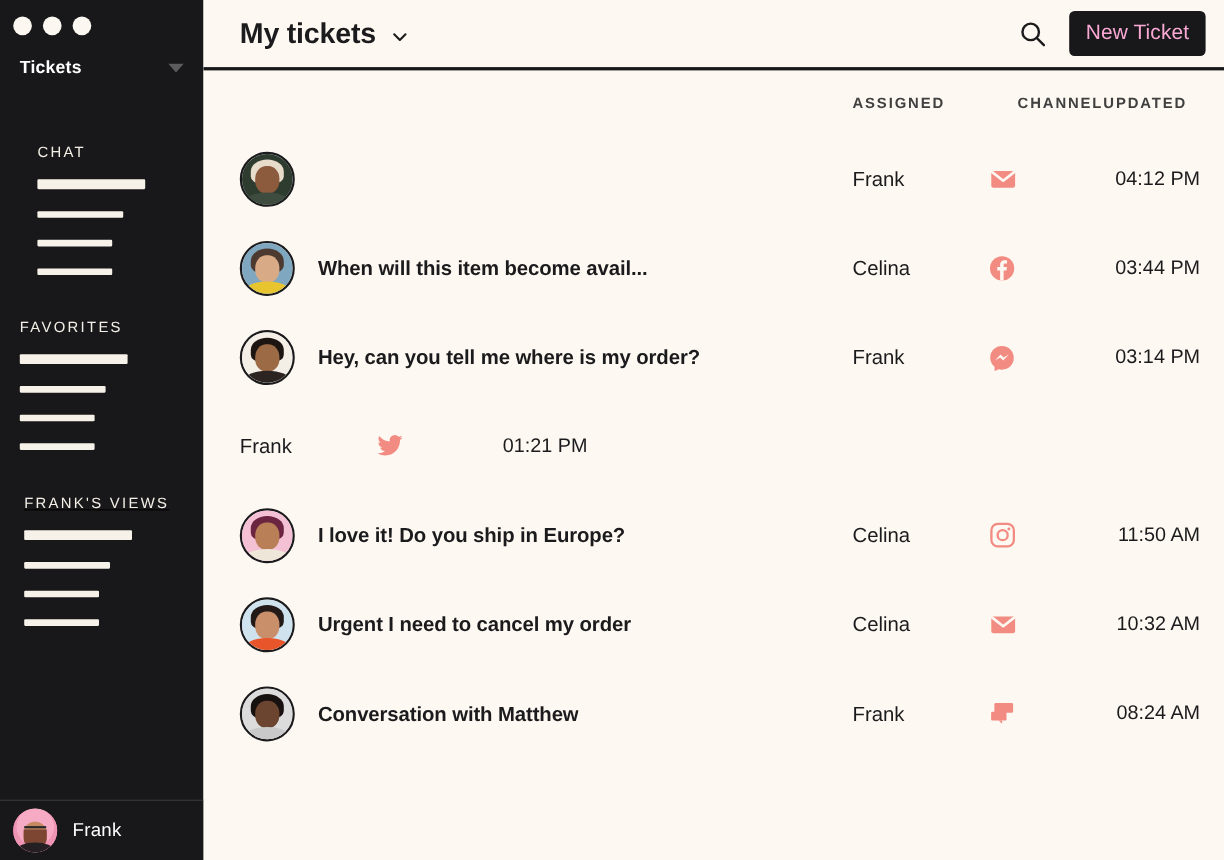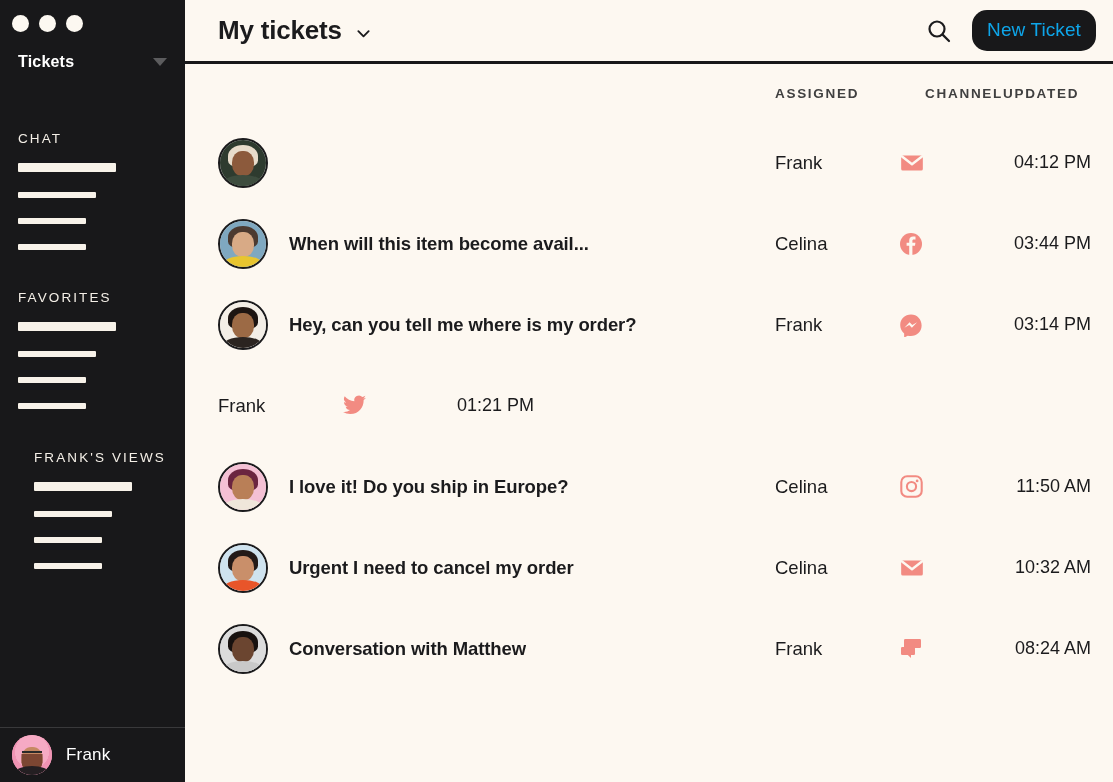--- a/index.html
+++ b/index.html
@@ -165,23 +165,23 @@
   .search-btn {
     width: 30px; height: 30px;
     display: flex;
     align-items: center;
     justify-content: center;
     cursor: pointer;
     background: none; border: none;
   }
   .new-ticket {
     background: #18181a;
-    color: #0ea5e9;
+    color: #f9a8d4;
     border: none;
-    border-radius: 15px;
+    border-radius: 5px;
     font-family: "Liberation Sans", sans-serif;
     font-size: 19px;
     padding: 9px 15px 10px 15px;
     cursor: pointer;
     letter-spacing: .1px;
   }
 
   
   .table { padding: 0; }
   .thead {
@@ -285,39 +285,39 @@
       <span class="dot"></span>
       <span class="dot"></span>
     </div>
 
     <div class="ws-row">
       <span class="ws-title">Tickets</span>
       <span class="ws-caret"></span>
     </div>
 
     <div id="sidebar-sections">
-        <div class="section" style="position: absolute; top: 131px; left: 0px; width: 147px;">
+        <div class="section" style="position: absolute; top: 131px; left: 16px; width: 147px;">
           <div class="section-label">CHAT</div>
           <div class="bars">
             <div class="bar" style="width: 98px; height: 9px; margin-bottom: 20px;"></div>
             <div class="bar" style="width: 78px; height: 6px; margin-bottom: 20px;"></div>
             <div class="bar" style="width: 68px; height: 6px; margin-bottom: 20px;"></div>
             <div class="bar" style="width: 68px; height: 6px; margin-bottom: 20px;"></div>
           </div>
         </div>
         <div class="section" style="position: absolute; top: 290px; left: 0px; width: 209px;">
           <div class="section-label">FAVORITES</div>
           <div class="bars">
             <div class="bar" style="width: 98px; height: 9px; margin-bottom: 20px;"></div>
             <div class="bar" style="width: 78px; height: 6px; margin-bottom: 20px;"></div>
             <div class="bar" style="width: 68px; height: 6px; margin-bottom: 20px;"></div>
             <div class="bar" style="width: 68px; height: 6px; margin-bottom: 20px;"></div>
           </div>
         </div>
-        <div class="section" style="position: absolute; top: 450px; left: 16px; width: 197px;">
+        <div class="section" style="position: absolute; top: 450px; left: 4px; width: 197px; text-decoration: underline;">
           <div class="section-label">FRANK'S VIEWS</div>
           <div class="bars">
             <div class="bar" style="width: 98px; height: 9px; margin-bottom: 20px;"></div>
             <div class="bar" style="width: 78px; height: 6px; margin-bottom: 20px;"></div>
             <div class="bar" style="width: 68px; height: 6px; margin-bottom: 20px;"></div>
             <div class="bar" style="width: 68px; height: 6px; margin-bottom: 20px;"></div>
           </div>
         </div>
       </div>
 

